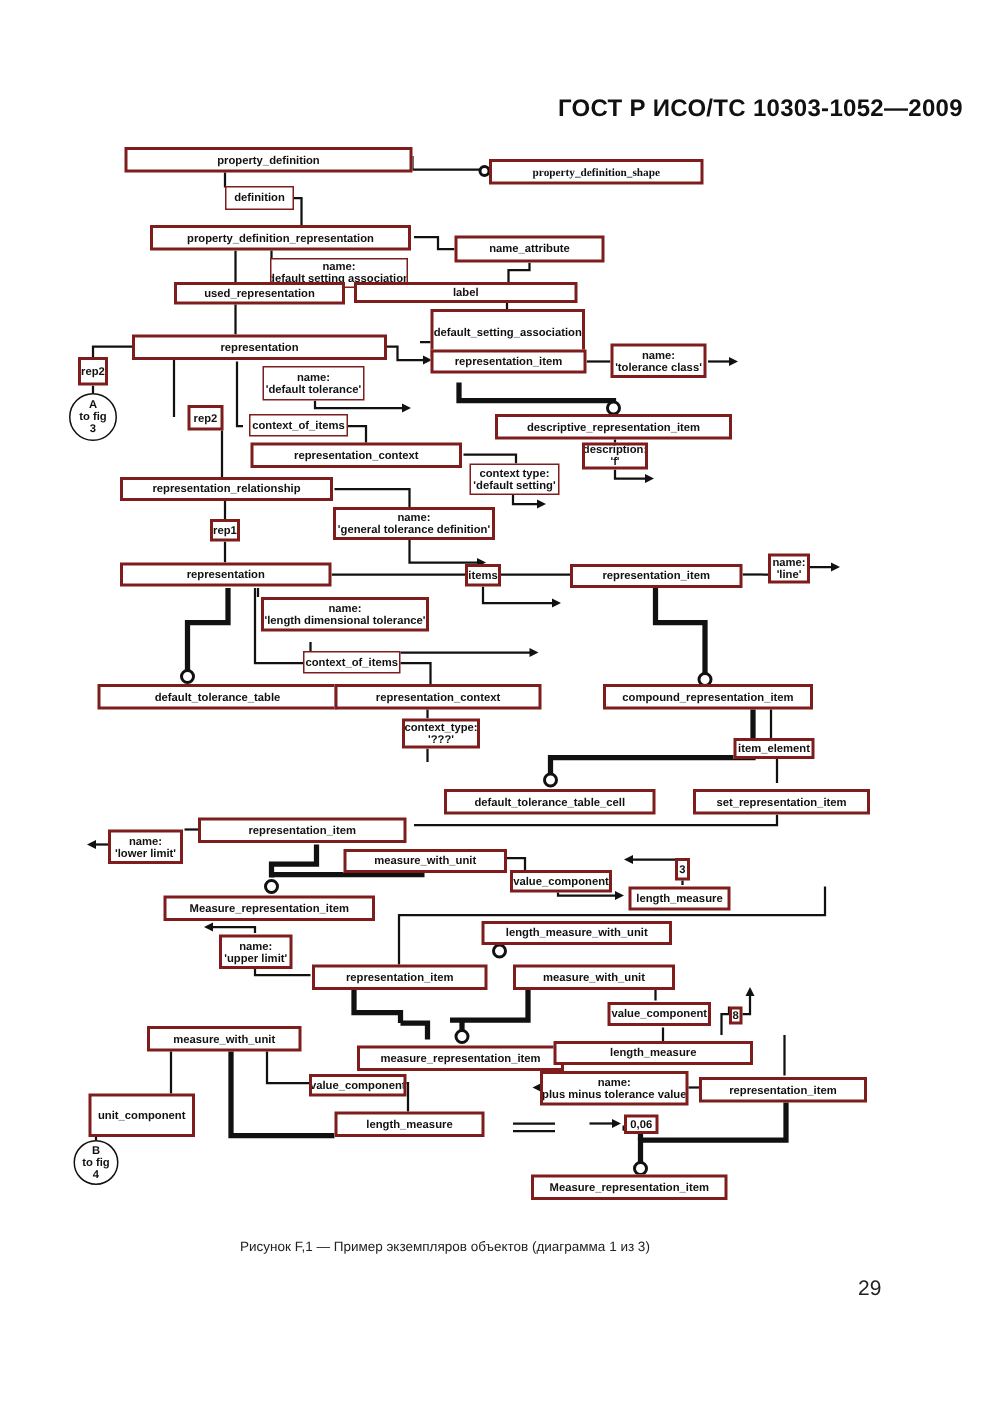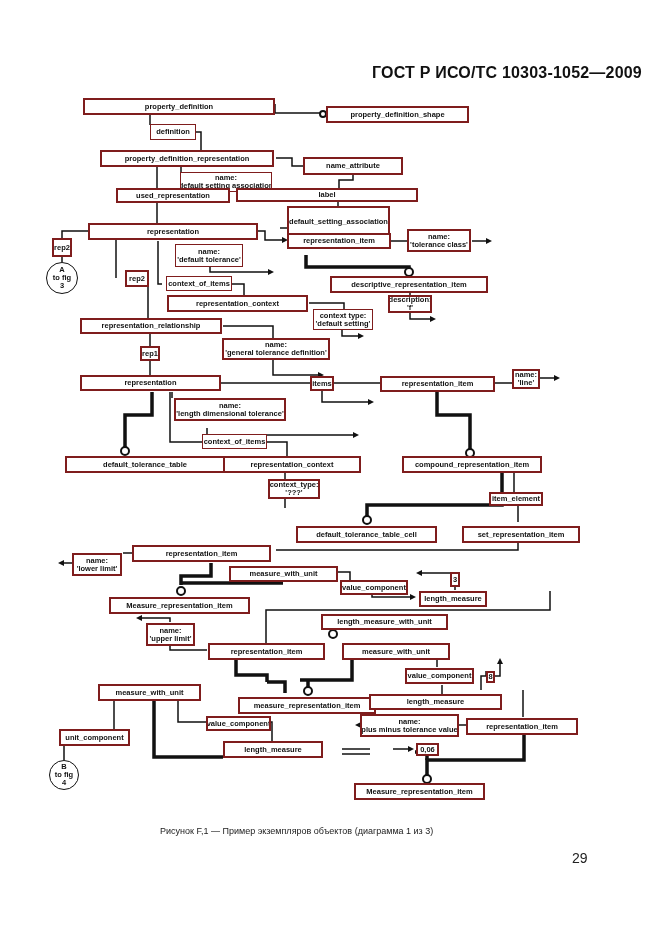--- a/index.html
+++ b/index.html
@@ -164,27 +164,27 @@
     <polygon points="136,618 142,615 142,621"></polygon>
     <polygon points="416,573 422,570 422,576"></polygon>
     <polygon points="416,597 410,594 410,600"></polygon>
     <polygon points="355,725 361,722 361,728"></polygon>
     <polygon points="414,749 408,746 408,752"></polygon>
     <polygon points="500,658 497,664 503,664"></polygon>
   </g>
 </svg>
 
 <div class="box" style="left:83px;top:98px;width:192px;height:17px;">property_definition</div>
-<div class="box" style="left:326px;top:106px;width:143px;height:17px;">property_definition_shape</div>
+<div class="box" style="left:326px;top:106px;width:143px;height:17px;font-family:Liberation Serif, serif;">property_definition_shape</div>
 <div class="box thin" style="left:150px;top:124px;width:46px;height:16px;">definition</div>
 <div class="box" style="left:100px;top:150px;width:174px;height:17px;">property_definition_representation</div>
 <div class="box" style="left:303px;top:157px;width:100px;height:18px;">name_attribute</div>
 <div class="box thin" style="left:180px;top:172px;width:92px;height:20px;">name:
 'default setting association'</div>
-<div class="box" style="left:236px;top:188px;width:182px;height:14px;">label</div>
+<div class="box" style="left:236px;top:188px;width:149px;height:14px;">label</div>
 <div class="box" style="left:116px;top:188px;width:114px;height:15px;">used_representation</div>
 <div class="box" style="left:287px;top:206px;width:103px;height:32px;">default_setting_association</div>
 
 <div class="box" style="left:88px;top:223px;width:170px;height:17px;">representation</div>
 <div class="box" style="left:52px;top:238px;width:20px;height:19px;">rep2</div>
 <div class="circle" style="left:46px;top:262px;width:32px;height:32px;">A
 to fig
 3</div>
 <div class="box thin" style="left:175px;top:244px;width:68px;height:23px;">name:
 'default tolerance'</div>
@@ -236,21 +236,21 @@
 <div class="box" style="left:342px;top:643px;width:108px;height:17px;">measure_with_unit</div>
 <div class="box" style="left:405px;top:668px;width:69px;height:16px;">value_component</div>
 <div class="box" style="left:486px;top:671px;width:9px;height:12px;">8</div>
 <div class="box" style="left:98px;top:684px;width:103px;height:17px;">measure_with_unit</div>
 <div class="box" style="left:238px;top:697px;width:138px;height:17px;">measure_representation_item</div>
 <div class="box" style="left:369px;top:694px;width:133px;height:16px;">length_measure</div>
 <div class="box" style="left:206px;top:716px;width:65px;height:15px;">value_component</div>
 <div class="box" style="left:360px;top:714px;width:99px;height:23px;">name:
 'plus minus tolerance value'</div>
 <div class="box" style="left:466px;top:718px;width:112px;height:17px;">representation_item</div>
-<div class="box" style="left:59px;top:729px;width:71px;height:17px;">unit_component</div>
+<div class="box" style="left:59px;top:729px;width:71px;height:29px;">unit_component</div>
 <div class="box" style="left:223px;top:741px;width:100px;height:17px;">length_measure</div>
 <div class="box" style="left:370px;top:743px;width:23px;height:13px;margin-left:46px;">0,06</div>
 <div class="circle" style="left:49px;top:760px;width:30px;height:30px;">B
 to fig
 4</div>
 <div class="box" style="left:354px;top:783px;width:131px;height:17px;">Measure_representation_item</div>
 
 <div class="caption">Рисунок F,1 — Пример экземпляров объектов (диаграмма 1 из 3)</div>
 <div class="pageno">29</div>
 

